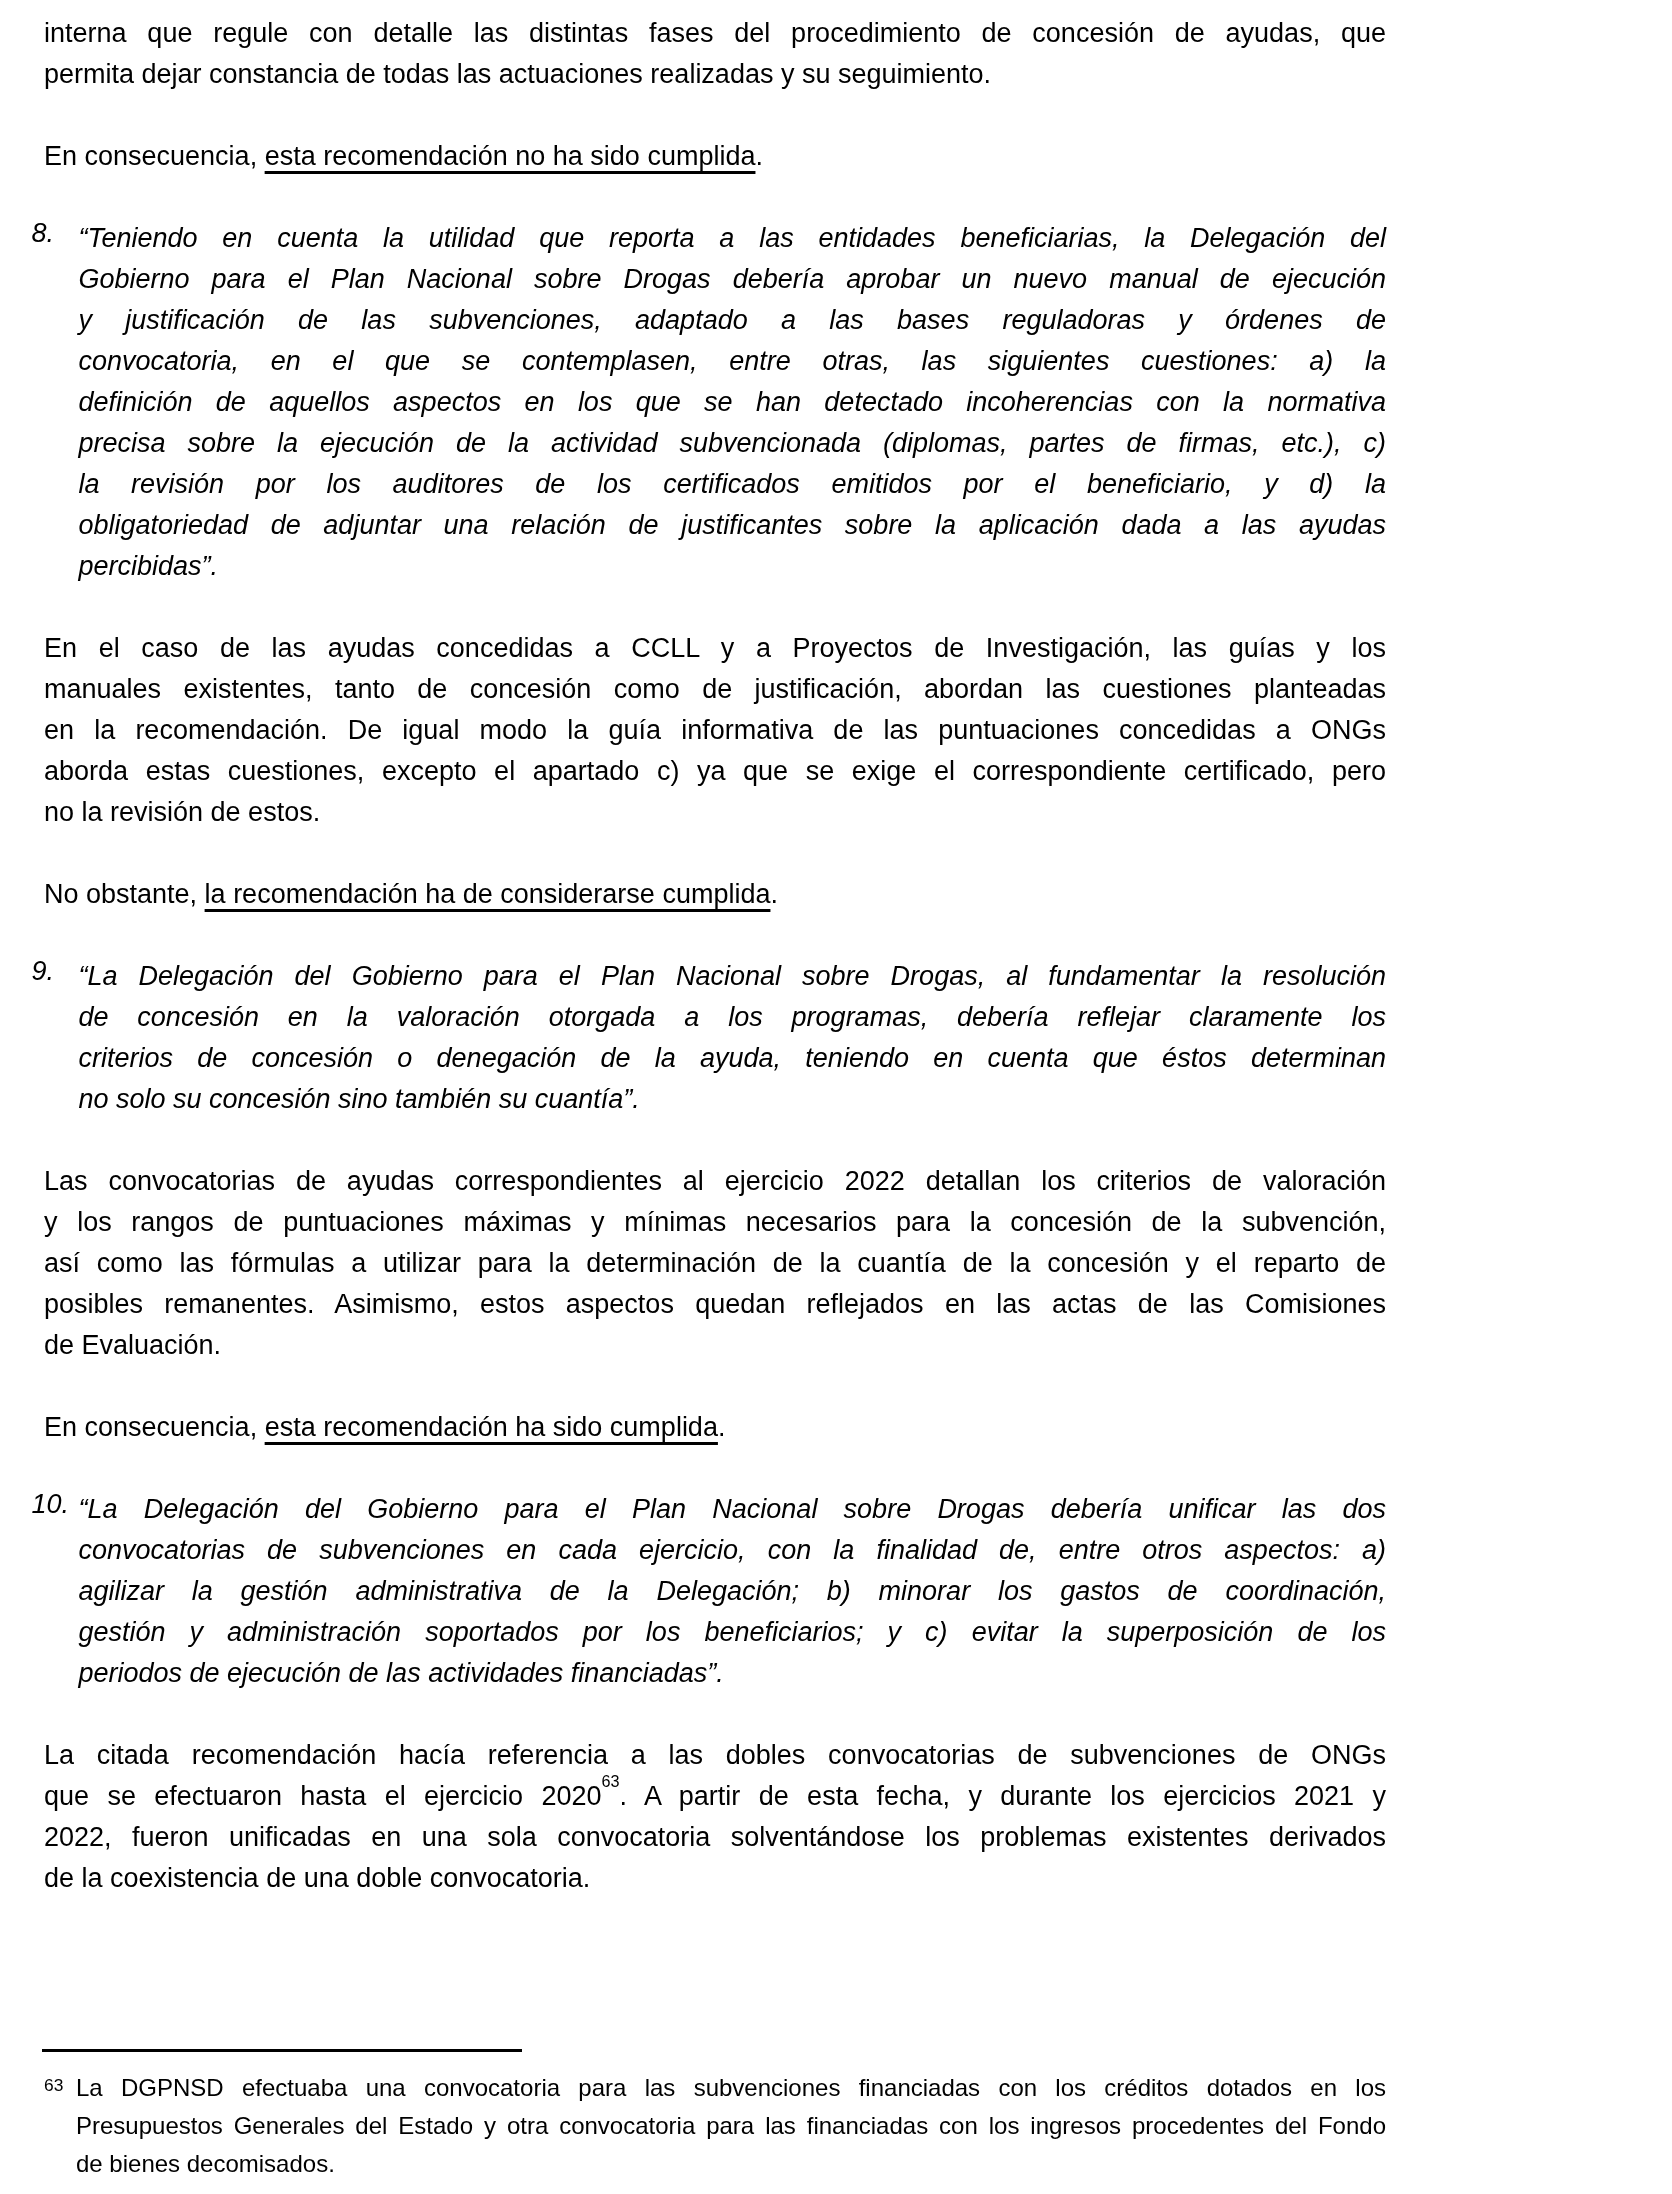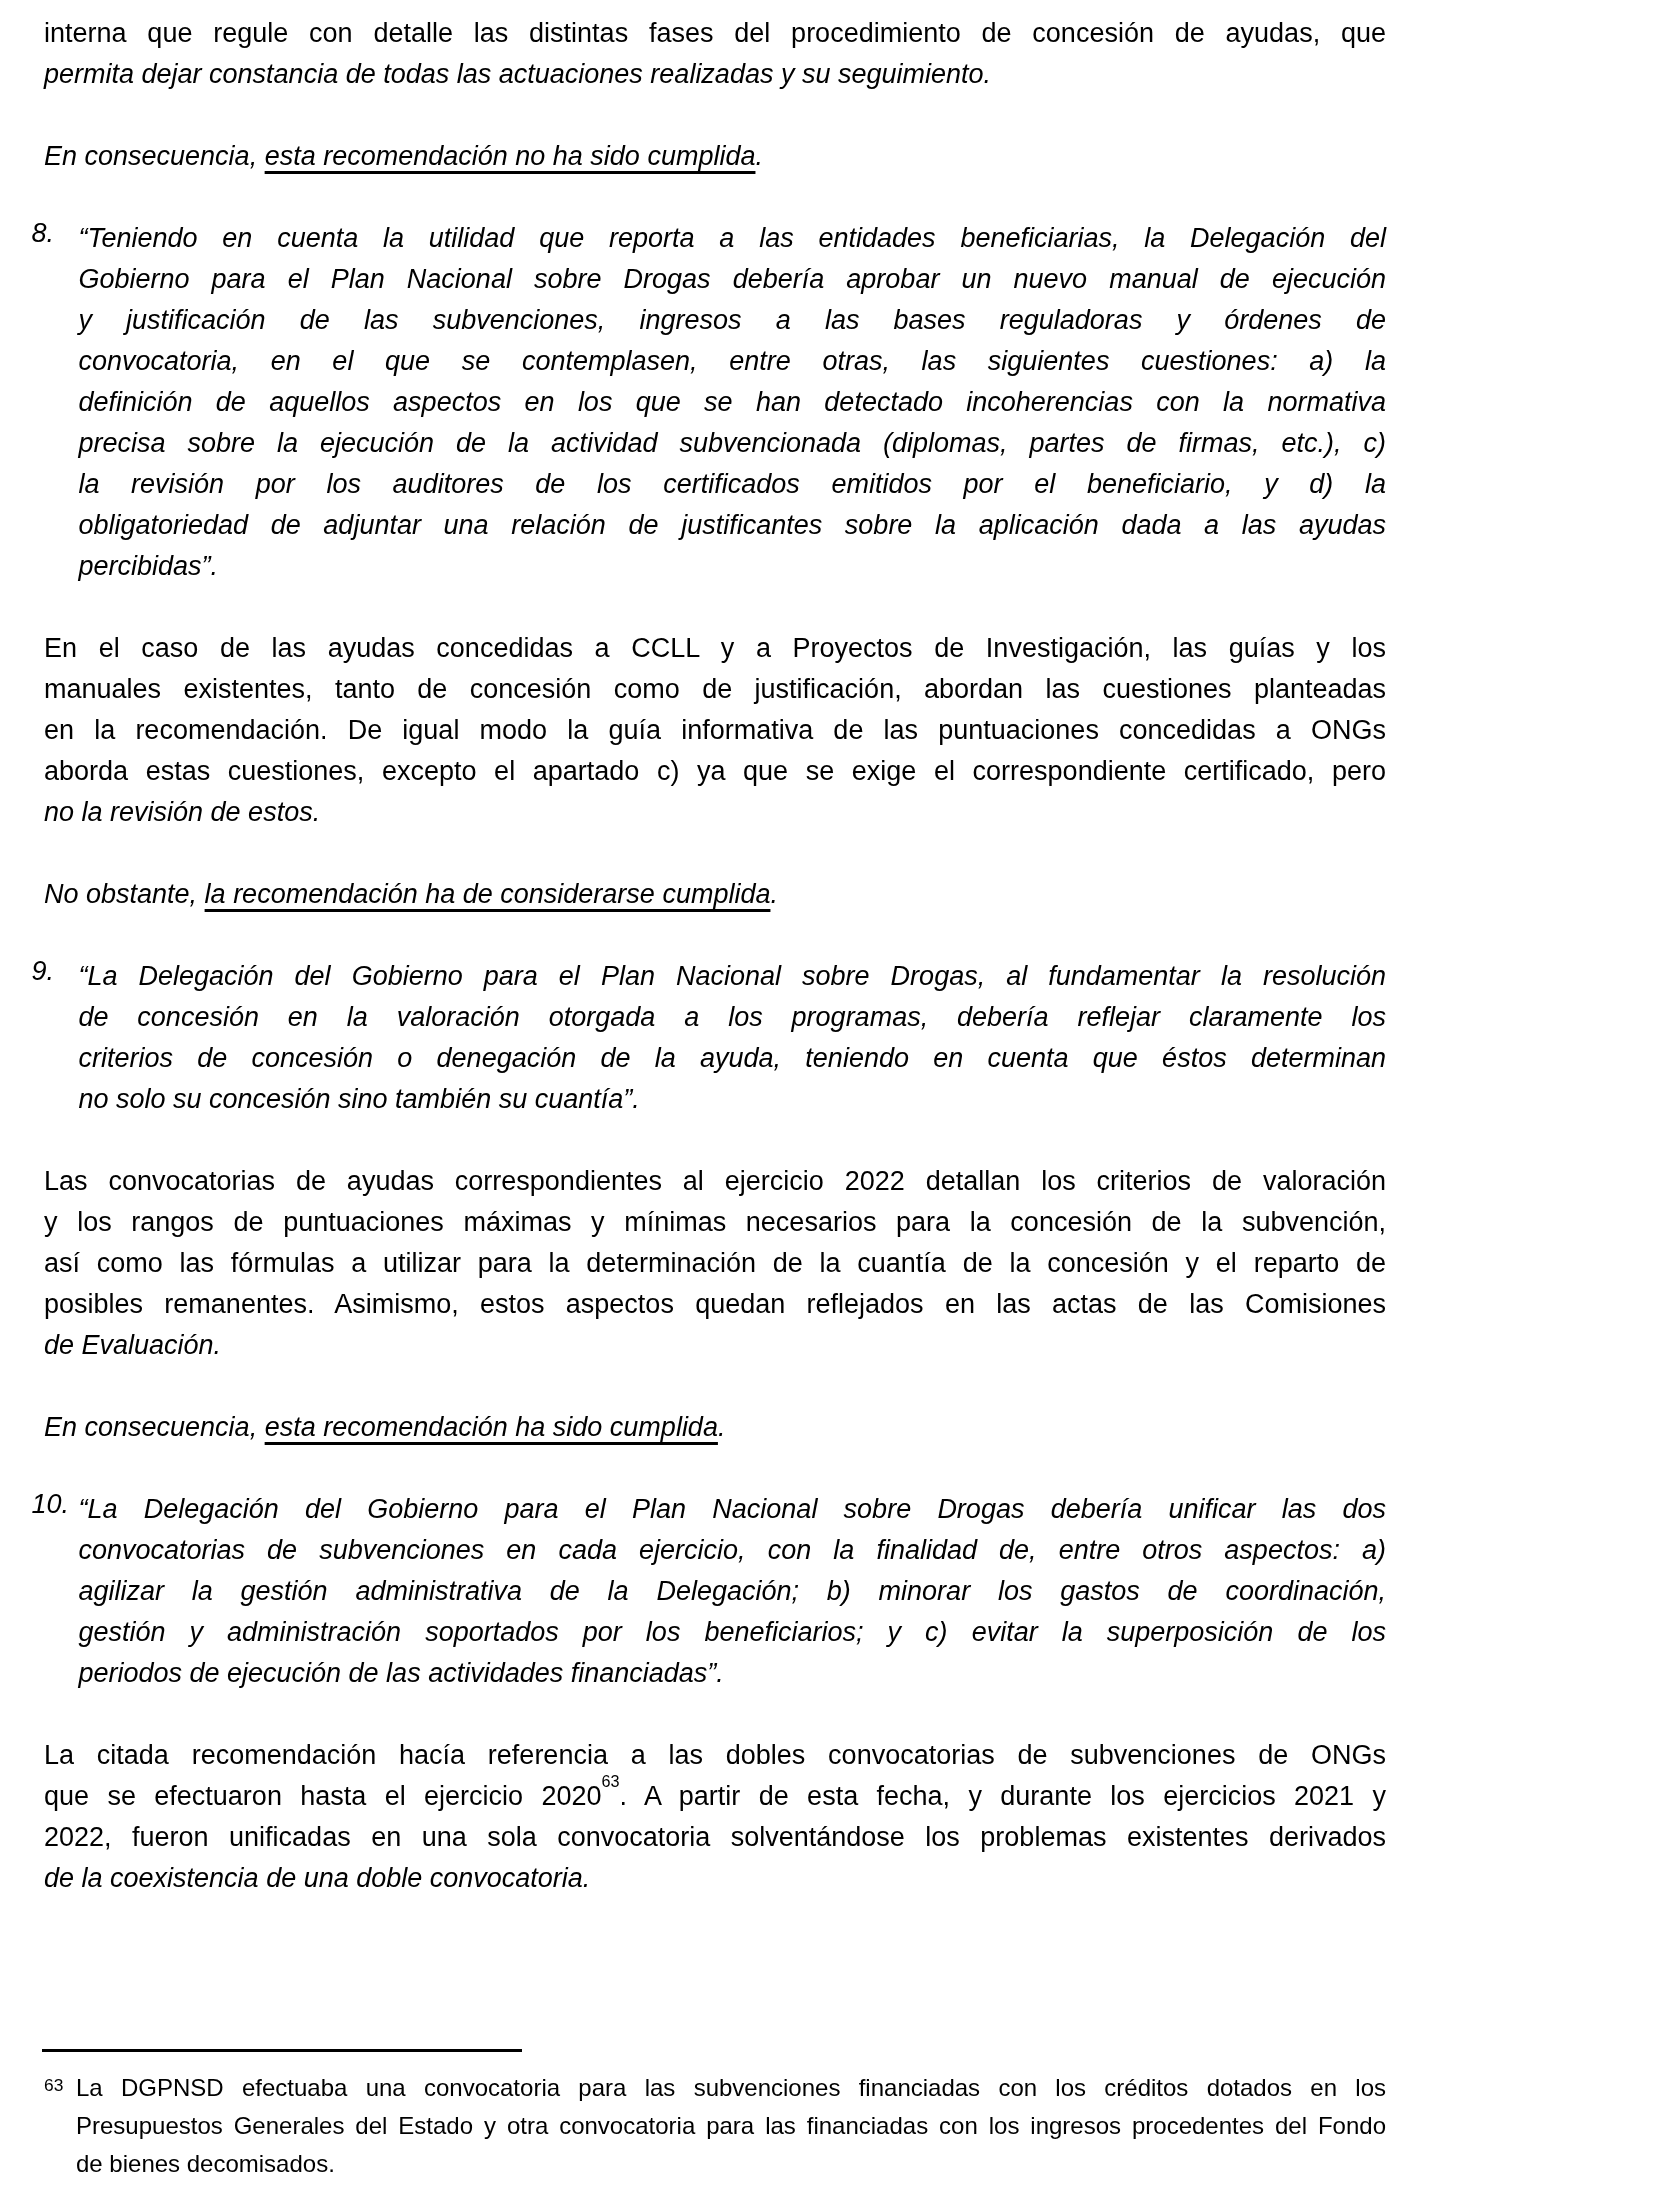--- a/index.html
+++ b/index.html
@@ -8,21 +8,21 @@
     width:1432px;height:2194px;
     background:#ffffff;color:#000000;
     padding:12.6px 46px 11px 44px;
     display:flex;flex-direction:column;
     font-family:"Liberation Sans",sans-serif;
     font-size:27px;
   }
   .doc-body{display:block;}
   .block{margin-bottom:41px;}
   .line{height:41px;line-height:41px;text-align:justify;text-align-last:justify;}
-  .line.last{text-align-last:left;font-style:italic;}
+  .line.last{text-align-last:left;}
   .list{display:flex;margin-left:-12.6px;}
   .list .num{flex:0 0 47px;}
   .list .content{flex:1;min-width:0;}
   .italic{font-style:italic;}
   .u{text-decoration:underline;text-decoration-thickness:3.2px;text-underline-offset:6.3px;}
   sup.ref{font-size:0.6em;position:relative;top:-0.5em;line-height:0;}
   .footnote{margin-top:auto;}
   .fn-rule{width:480px;height:0;border-top:3.2px solid #000;margin-left:-2.4px;margin-bottom:17.4px;}
   .fn-body{font-size:24px;padding-left:32px;position:relative;}
   .fn-line{height:38px;line-height:38px;text-align:justify;text-align-last:justify;}
@@ -39,21 +39,21 @@
         <div class="line last"><span>permita dejar constancia de todas las actuaciones realizadas y su seguimiento.</span></div>
       </div>
       <div class="block">
         <div class="line last"><span>En consecuencia, </span><span class="u">esta recomendación no ha sido cumplida</span><span>.</span></div>
       </div>
       <div class="block list italic">
         <div class="num">8.</div>
         <div class="content">
           <div class="line"><span>“Teniendo en cuenta la utilidad que reporta a las entidades beneficiarias, la Delegación del</span></div>
           <div class="line"><span>Gobierno para el Plan Nacional sobre Drogas debería aprobar un nuevo manual de ejecución</span></div>
-          <div class="line"><span>y justificación de las subvenciones, ingresos a las bases reguladoras y órdenes de</span></div>
+          <div class="line"><span>y justificación de las subvenciones, adaptado a las bases reguladoras y órdenes de</span></div>
           <div class="line"><span>convocatoria, en el que se contemplasen, entre otras, las siguientes cuestiones: a) la</span></div>
           <div class="line"><span>definición de aquellos aspectos en los que se han detectado incoherencias con la normativa</span></div>
           <div class="line"><span>precisa sobre la ejecución de la actividad subvencionada (diplomas, partes de firmas, etc.), c)</span></div>
           <div class="line"><span>la revisión por los auditores de los certificados emitidos por el beneficiario, y d) la</span></div>
           <div class="line"><span>obligatoriedad de adjuntar una relación de justificantes sobre la aplicación dada a las ayudas</span></div>
           <div class="line last"><span>percibidas”.</span></div>
         </div>
       </div>
       <div class="block">
         <div class="line"><span>En el caso de las ayudas concedidas a CCLL y a Proyectos de Investigación, las guías y los</span></div>

